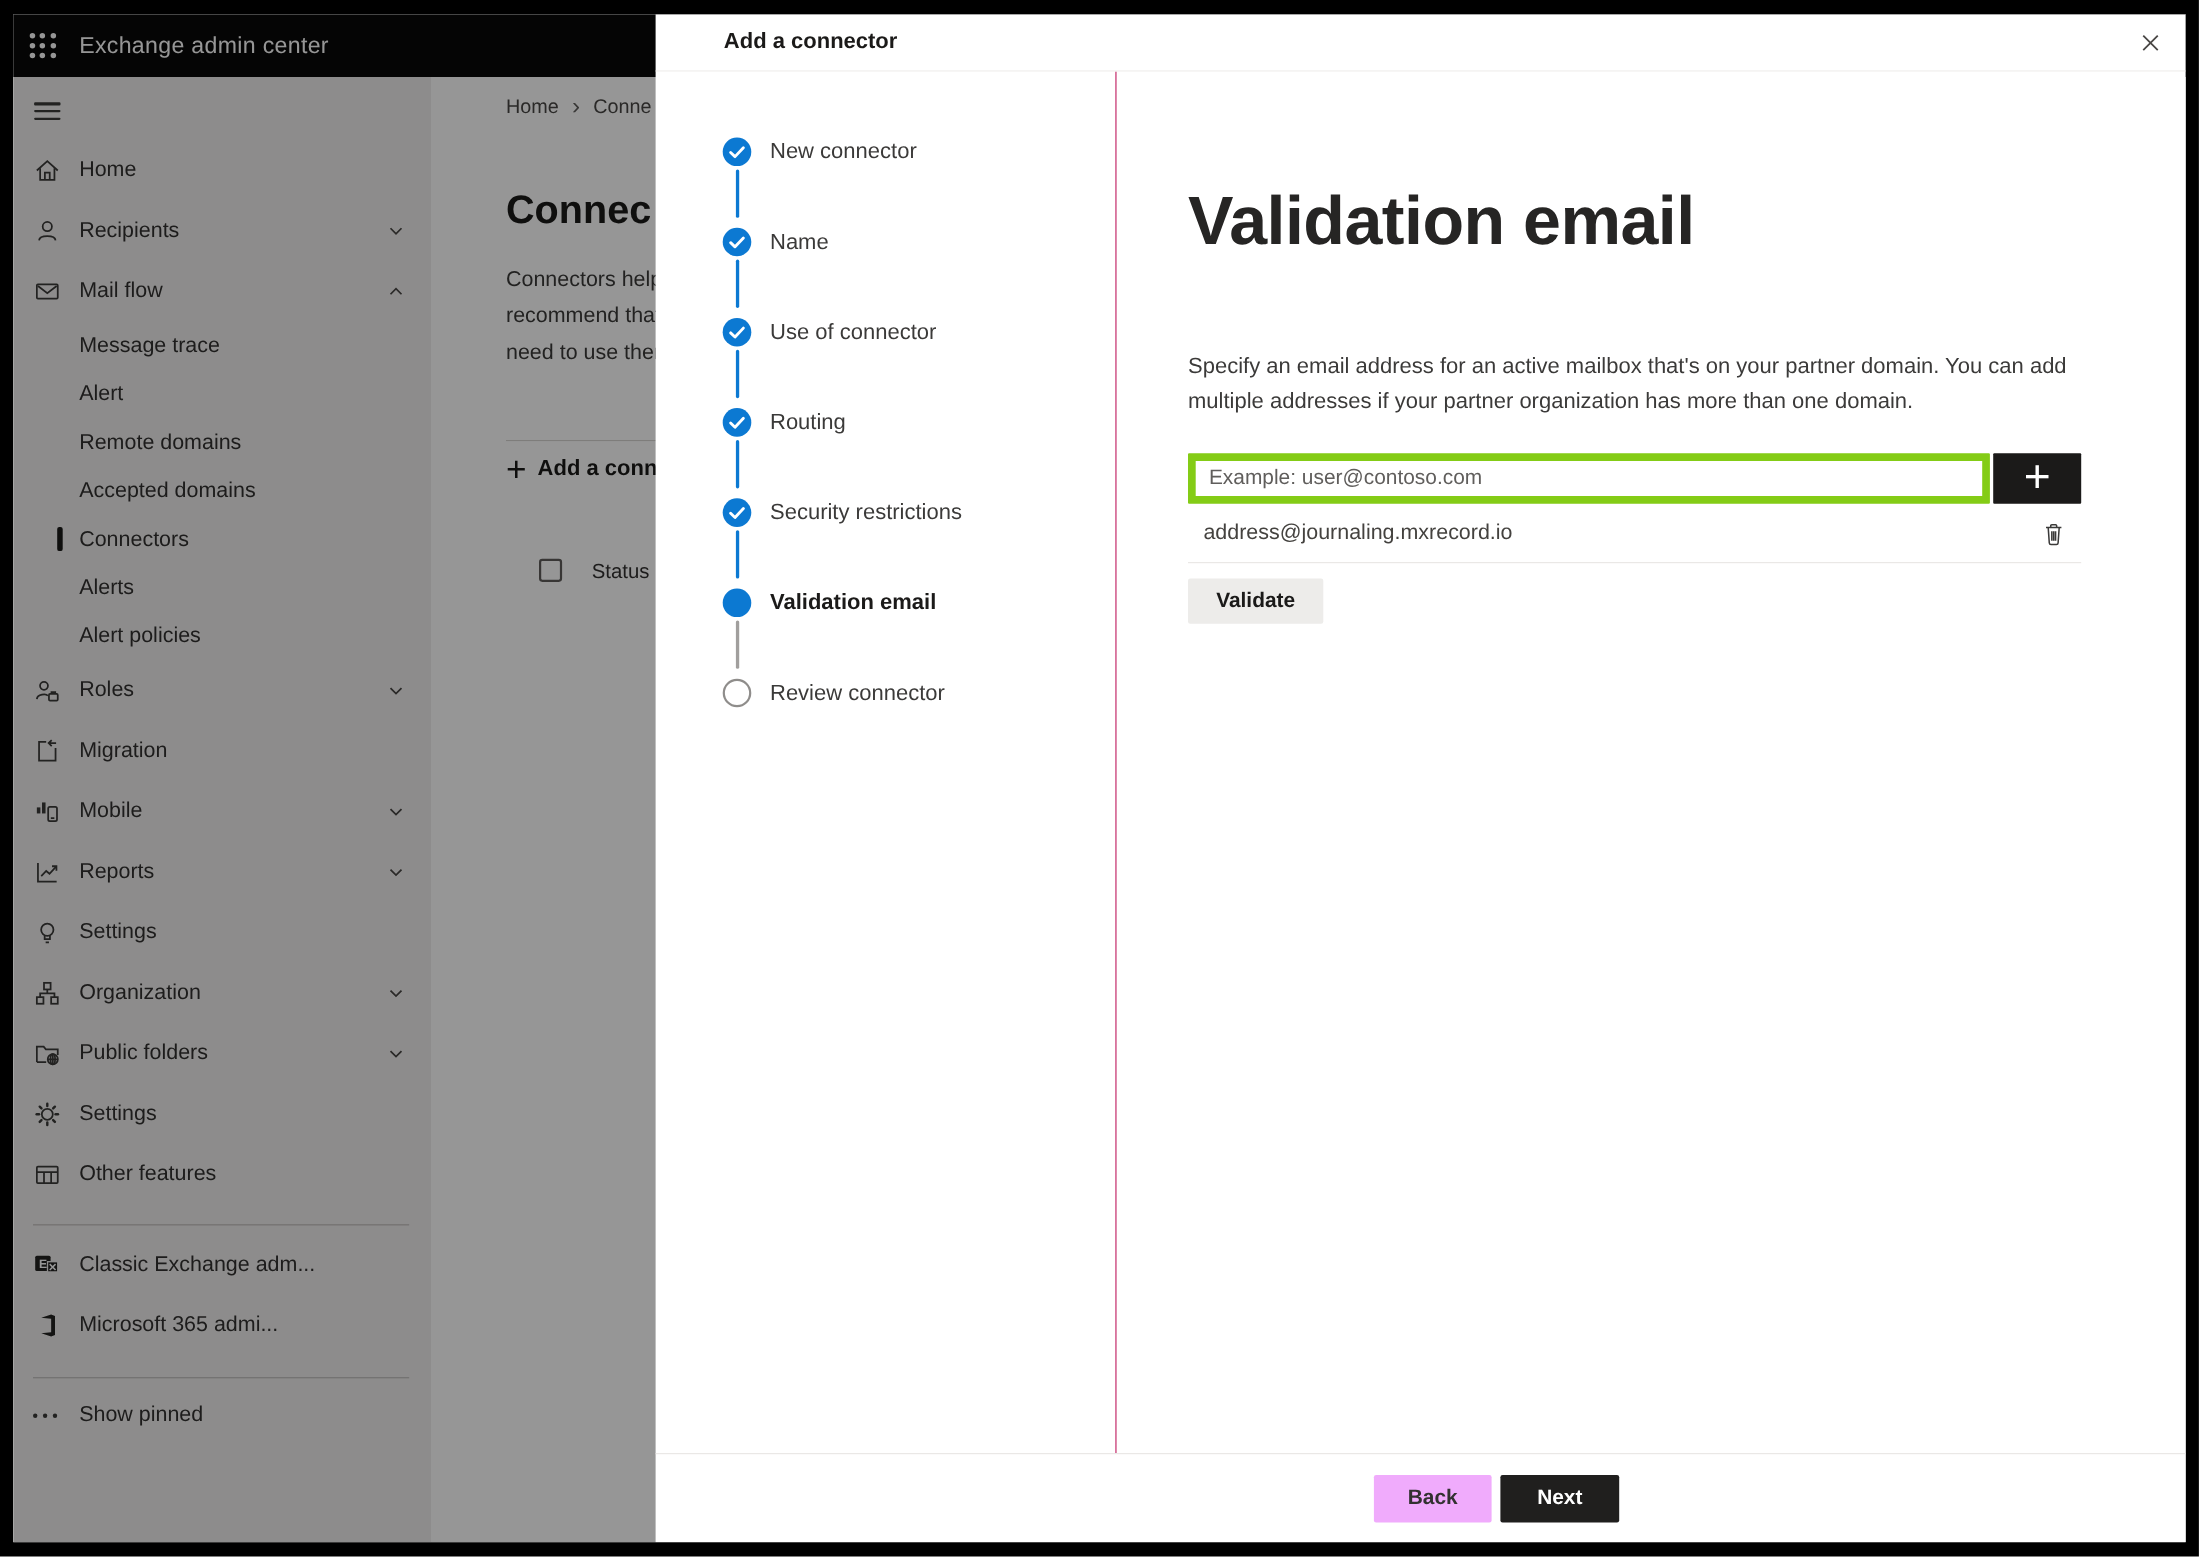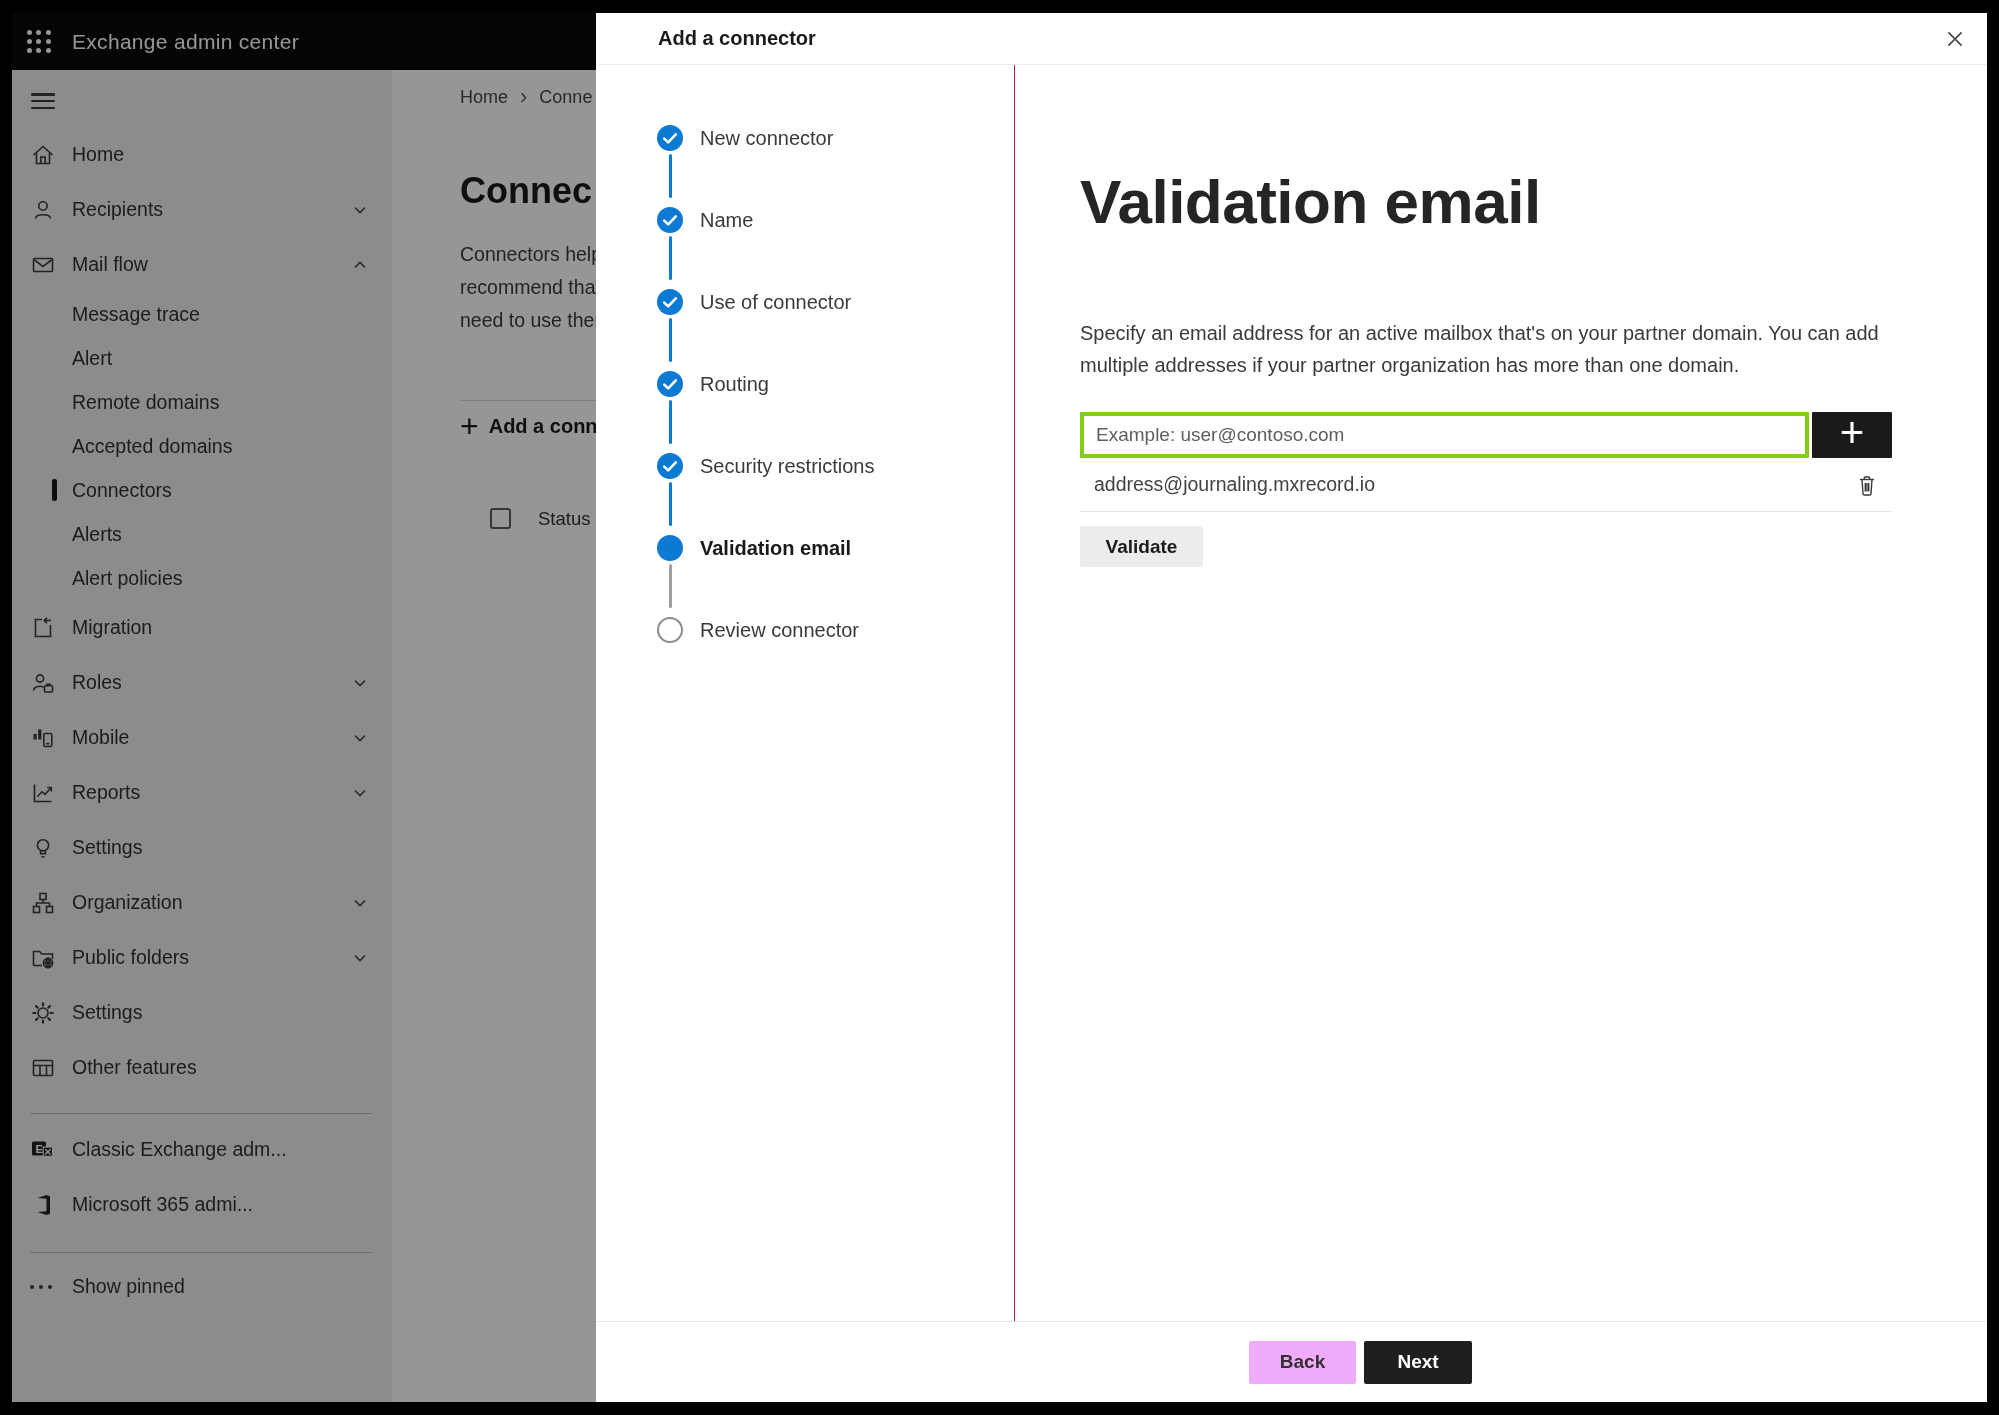--- a/index.html
+++ b/index.html
@@ -105,21 +105,21 @@
   .step:not(:last-child)::after{
     content:"";position:absolute;left:72.5px;top:57px;height:44px;width:3px;
     background:var(--accent);border-radius:2px;}
   .step.current::after{background:var(--line-gray);}
   
   .dcontent{flex:1;padding:0 95px 0 65px;}
   .big-heading{margin-top:100px;font-size:62px;line-height:74px;font-weight:700;color:#262524;letter-spacing:-.5px;}
   .desc{margin-top:78px;font-size:20px;line-height:32px;color:#3b3a39;}
   .input-row{margin-top:31px;display:flex;}
   .email-input{
-    flex:1;height:46px;border:4px solid #84cc16;border-radius:1px;
+    flex:1;height:46px;border:7px solid #84cc16;border-radius:1px;
     padding:0 12px;font-size:19px;font-family:inherit;color:var(--text-strong);outline:none;
   }
   .email-input::placeholder{color:var(--text-muted);opacity:1;}
   .plus-btn{
     width:80px;height:46px;margin-left:3px;background:#1b1a19;border:none;cursor:pointer;
     color:#fff;font-size:42px;font-weight:200;line-height:40px;border-radius:1px;
     display:flex;align-items:center;justify-content:center;padding-bottom:4px;
   }
   .addr-row{height:54px;display:flex;align-items:center;
     border-bottom:1px solid var(--divider);padding:0 10px 0 14px;}
@@ -226,41 +226,41 @@
         </div>
         <div class="nav-item sub">
           <span class="nav-label">Alerts</span>
         </div>
         <div class="nav-item sub">
           <span class="nav-label">Alert policies</span>
         </div>
         <div class="nav-item">
           <span class="nav-icon">
             <svg width="26" height="26" viewBox="0 0 26 26" fill="none" stroke="#3b3a39" stroke-width="1.6">
-                <path d="M12 4.5 H5.5 V21.5 H20.5 V10"></path>
-                <path d="M21 5.5 h-6.5 M17 2.8 l-2.8 2.7 2.8 2.7"></path>
-              </svg>
-          </span>
-          <span class="nav-label">Migration</span>
-        </div>
-        <div class="nav-item">
-          <span class="nav-icon">
-            <svg width="26" height="26" viewBox="0 0 26 26" fill="none" stroke="#3b3a39" stroke-width="1.6">
                 <circle cx="10" cy="8.5" r="3.6"></circle>
                 <path d="M3.5 20.5 C4 15.8 12 15.5 13.5 17.5"></path>
                 <rect x="14.5" y="15.8" width="8" height="6.2" rx="1"></rect>
                 <path d="M16.8 15.8 V14.2 h3.4 v1.6"></path>
               </svg>
           </span>
           <span class="nav-label">Roles</span>
           <span class="nav-chevron">
             <svg width="20" height="20" viewBox="0 0 20 20" fill="none" stroke="#484644" stroke-width="1.6">
                 <path d="M5 7.5 L10 12.5 L15 7.5"></path>
               </svg>
           </span>
+        </div>
+        <div class="nav-item">
+          <span class="nav-icon">
+            <svg width="26" height="26" viewBox="0 0 26 26" fill="none" stroke="#3b3a39" stroke-width="1.6">
+                <path d="M12 4.5 H5.5 V21.5 H20.5 V10"></path>
+                <path d="M21 5.5 h-6.5 M17 2.8 l-2.8 2.7 2.8 2.7"></path>
+              </svg>
+          </span>
+          <span class="nav-label">Migration</span>
         </div>
         <div class="nav-item">
           <span class="nav-icon">
             <svg width="26" height="26" viewBox="0 0 26 26">
                 <rect x="3.5" y="9" width="3.2" height="5.5" fill="#3b3a39"></rect>
                 <rect x="8.2" y="4.5" width="3.2" height="10" fill="#3b3a39"></rect>
                 <rect x="13.8" y="8.5" width="8" height="13" rx="1.5" fill="none" stroke="#3b3a39" stroke-width="1.6"></rect>
                 <path d="M16.2 18.7 h3.2" stroke="#3b3a39" stroke-width="1.6"></path>
               </svg>
           </span>

